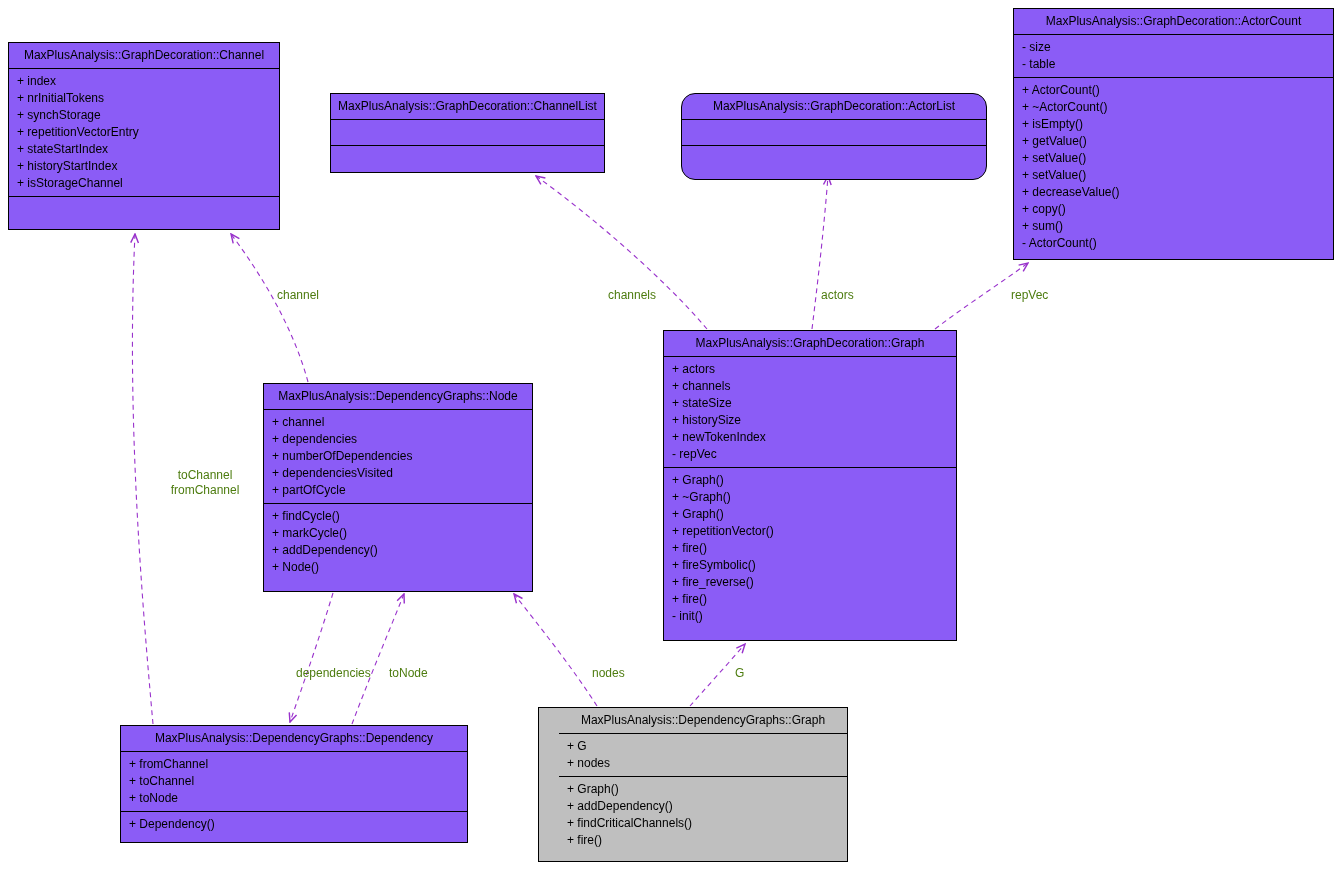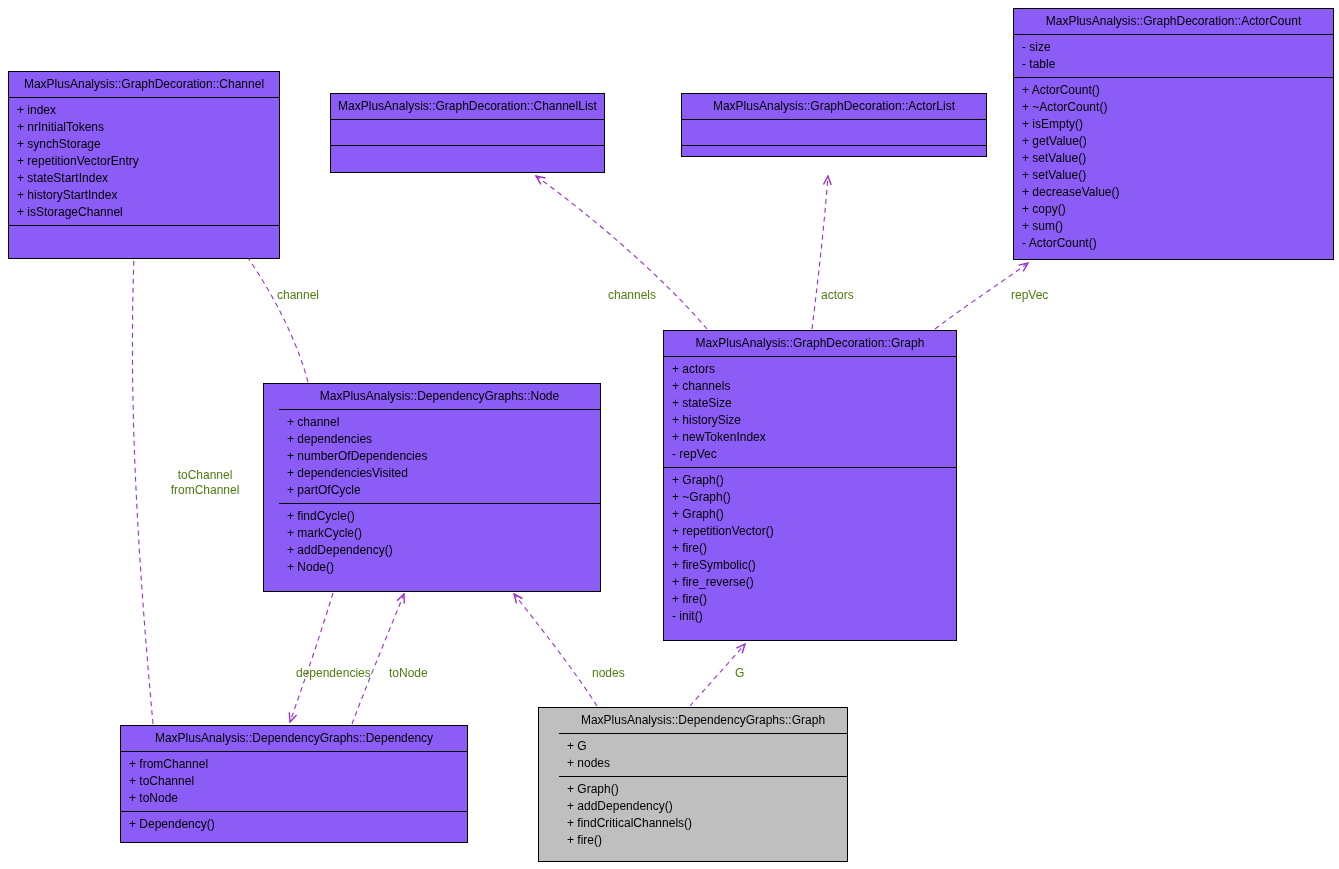--- a/index.html
+++ b/index.html
@@ -38,25 +38,25 @@
     min-height: 26px;
   }
   .uml-methods {
     padding: 4px 6px 4px 8px;
     flex: 1;
     min-height: 26px;
   }
   .member { line-height: 17px; white-space: nowrap; }
 
   
-  #box-channel     { left: 8px;    top: 42px;  width: 272px; height: 188px; margin-top: 29px; }
+  #box-channel     { left: 8px;    top: 42px;  width: 272px; height: 188px; }
   #box-channelList { left: 330px;  top: 93px;  width: 275px; height: 80px;  }
-  #box-actorList   { left: 681px;  top: 93px;  width: 306px; height: 64px;  }
+  #box-actorList   { left: 681px;  top: 93px;  width: 306px; height: 87px; border-radius: 14px;  }
   #box-actorCount  { left: 1013px; top: 8px;   width: 321px; height: 252px; }
-  #box-node        { left: 263px;  top: 383px; width: 338px; height: 209px; padding-left: 15px; }
+  #box-node        { left: 263px;  top: 383px; width: 270px; height: 209px; }
   #box-gdGraph     { left: 663px;  top: 330px; width: 294px; height: 311px; }
   #box-dependency  { left: 120px;  top: 725px; width: 348px; height: 118px; }
   #box-dgGraph     { left: 538px;  top: 707px; width: 310px; height: 155px; padding-left: 20px; }
 
   #edges {
     position: absolute;
     left: 0; top: 0;
     width: 1339px; height: 869px;
     pointer-events: none;
   }

